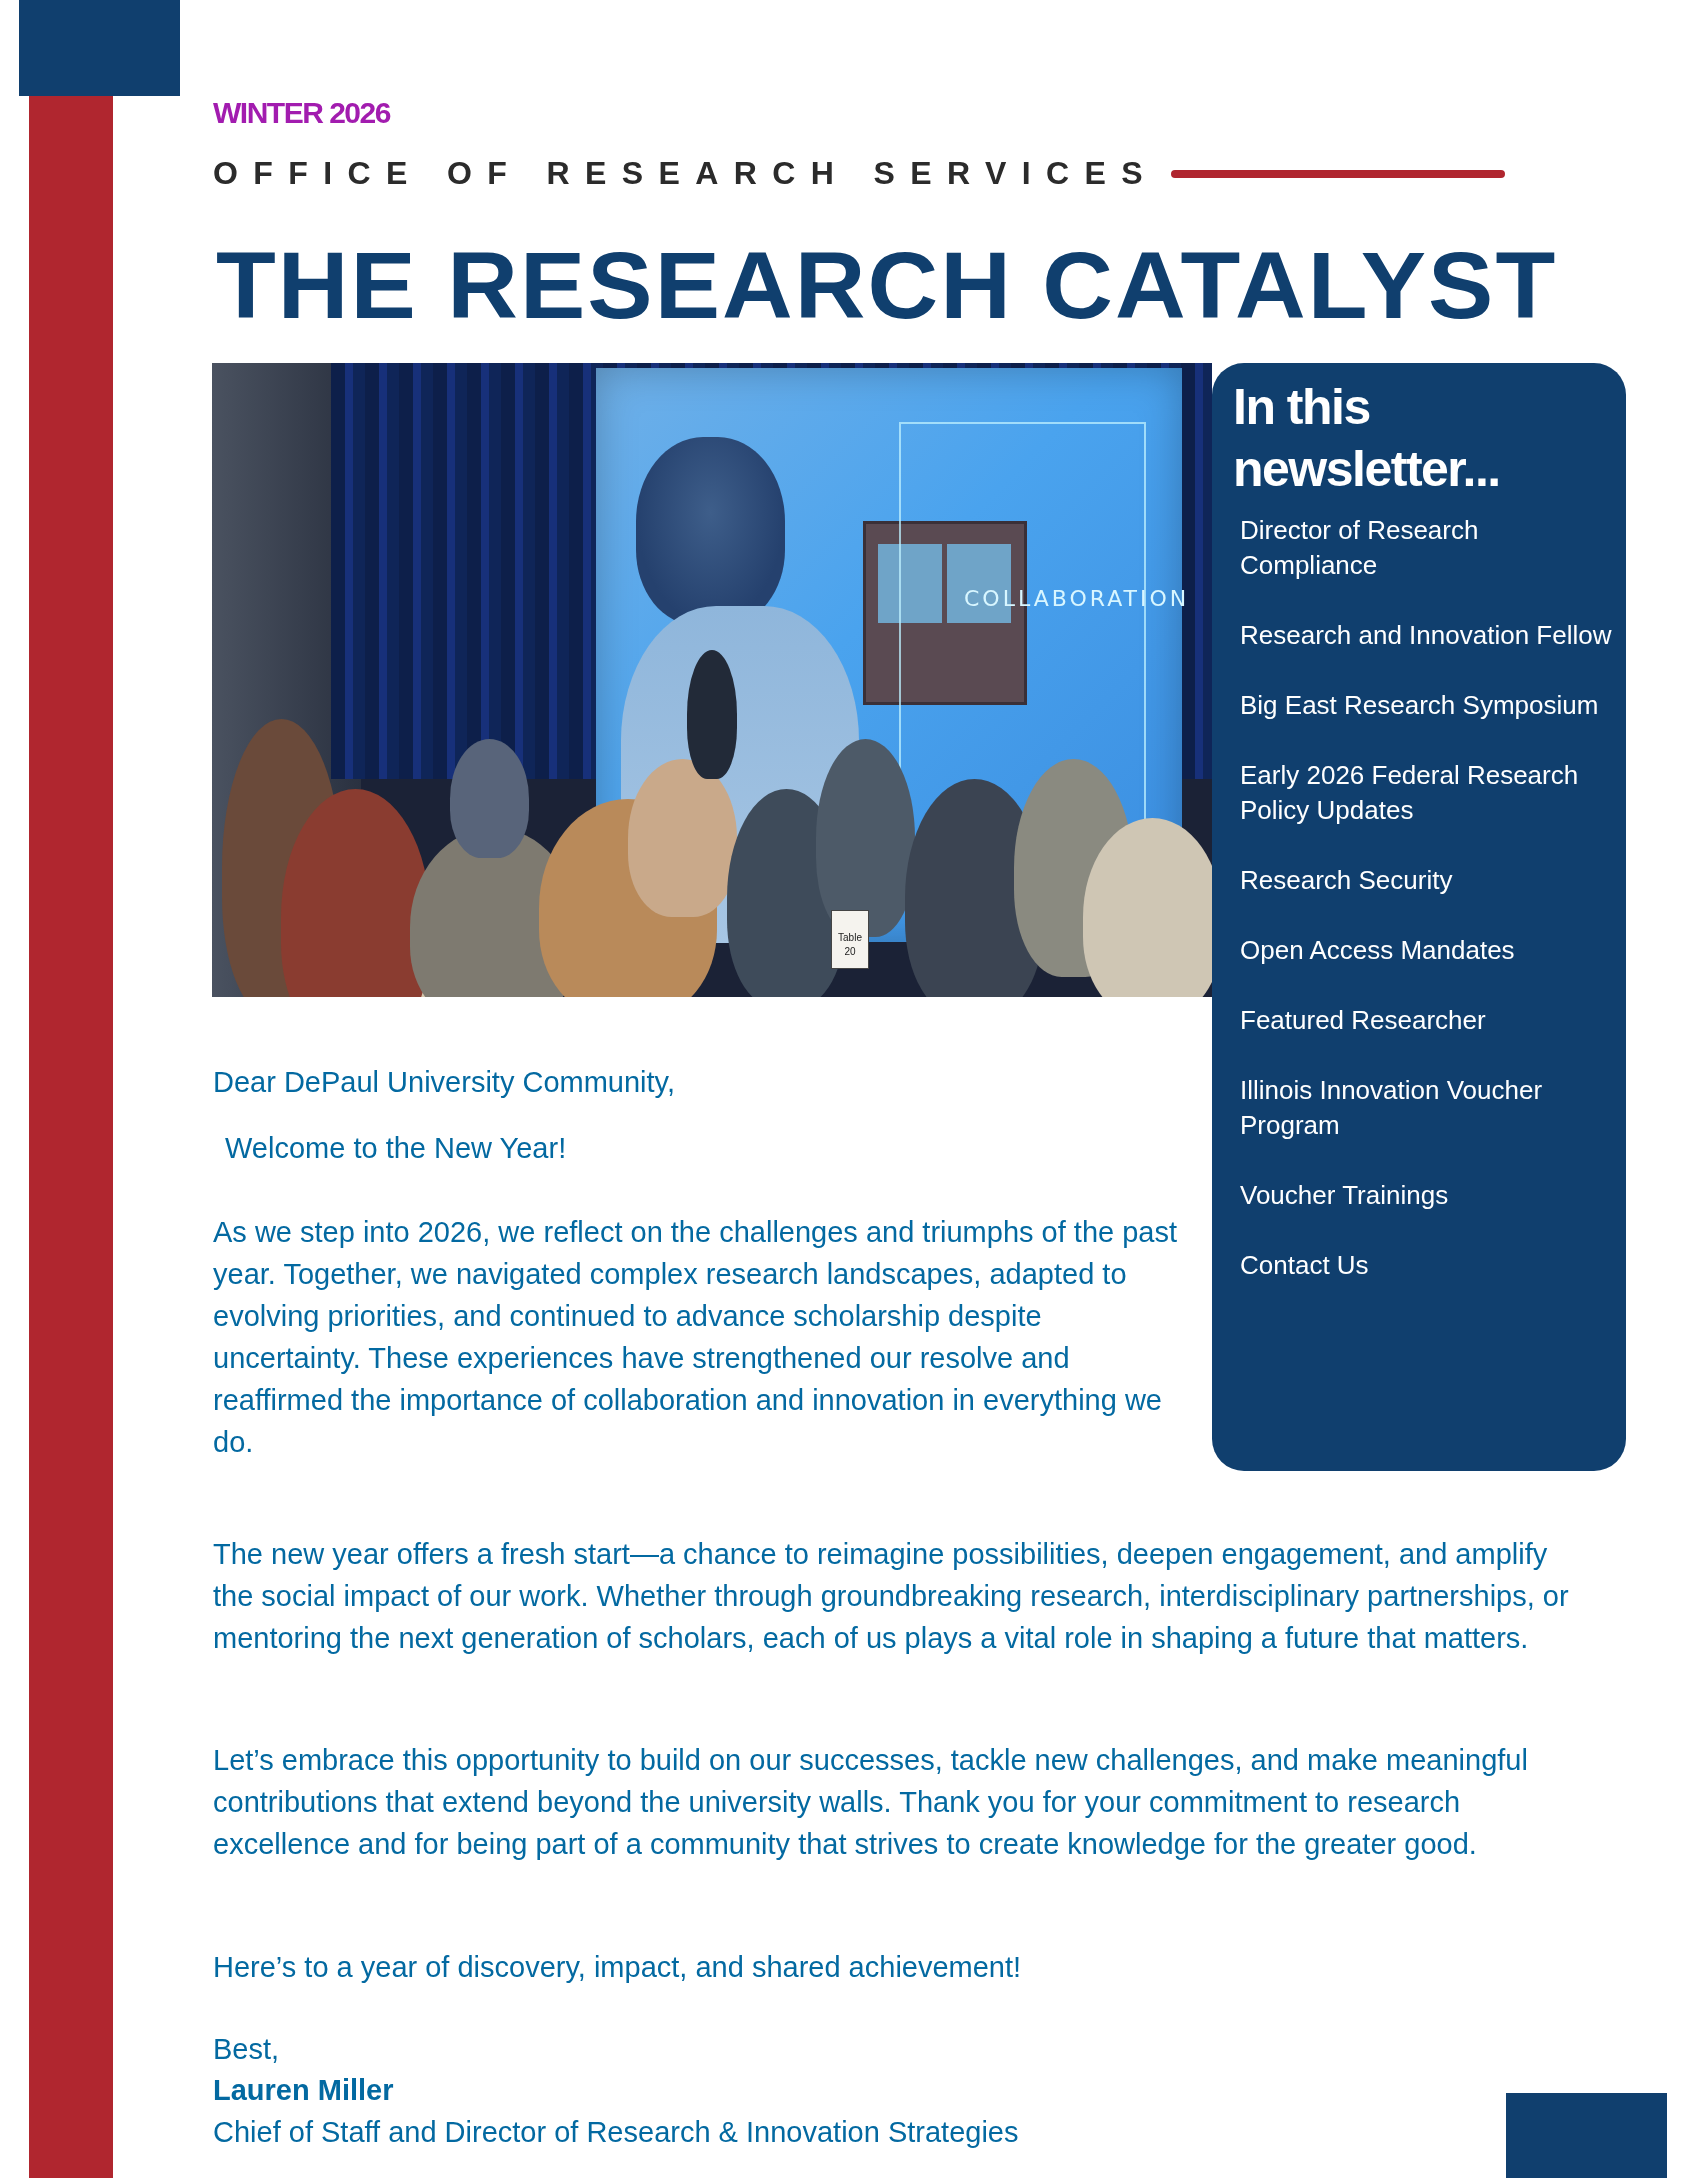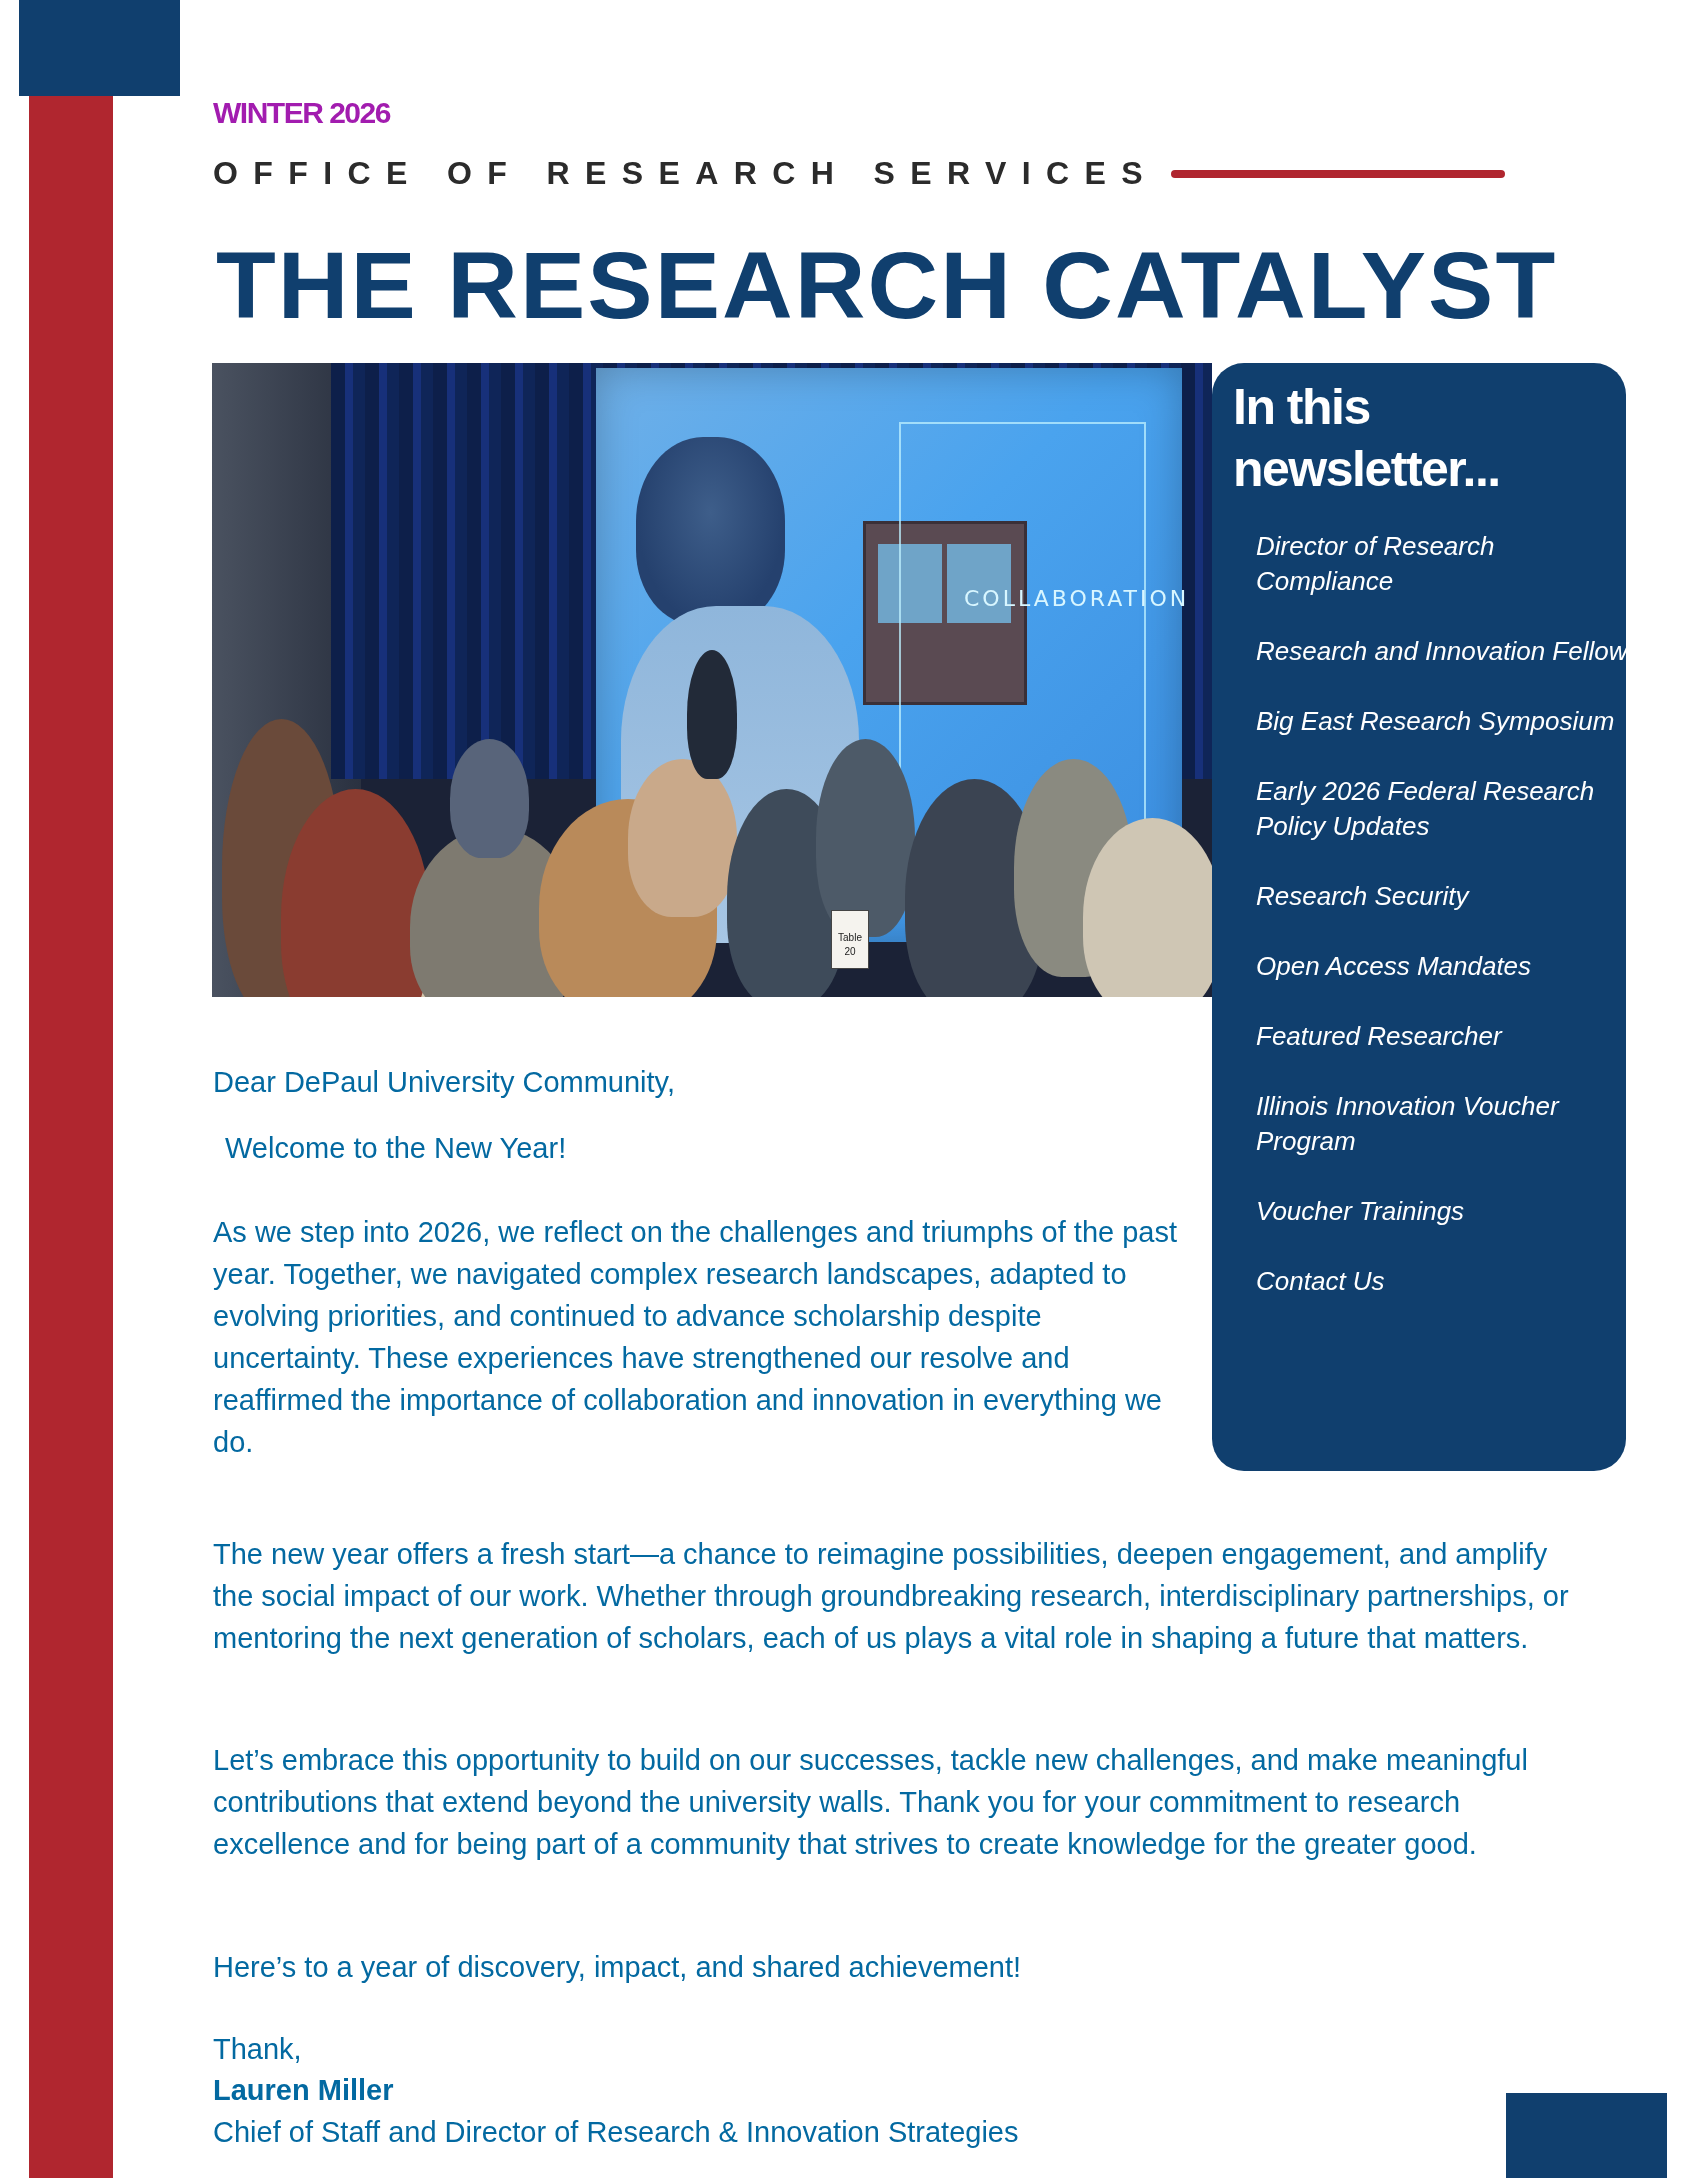--- a/index.html
+++ b/index.html
@@ -29,21 +29,21 @@
   .photo .collab { position: absolute; left: 368px; top: 218px; font-size: 22px; letter-spacing: 3px; color: #d8f6ff; font-family: "DejaVu Sans", sans-serif; }
   .photo .access { position: absolute; left: 436px; top: 505px; font-size: 11px; letter-spacing: 3px; color: #d8f6ff; }
   .photo .podium { position: absolute; left: 111px; top: 515px; width: 119px; height: 198px; background: linear-gradient(180deg, #e8d9c0, #c7b79c); }
   .photo .podium-sign { position: absolute; left: 24px; top: 18px; width: 46px; height: 69px; background: #1f3d9a; border: 2px solid #c8344a; }
   .photo .crowd { position: absolute; left: 0; top: 554px; width: 1000px; height: 79px; }
   .photo .person { position: absolute; border-radius: 50% 50% 40% 40%; }
   .photo .table-card { position: absolute; left: 619px; top: 547px; width: 38px; height: 59px; background: #f5f3ee; border: 1px solid #444; font-size: 10px; text-align: center; line-height: 14px; color: #222; padding-top: 20px; box-sizing: border-box; }
 
   .toc { left: 1212px; top: 363px; width: 414px; height: 1108px; background: #103f6e; color: #ffffff; border-radius: 32px; }
   .toc-heading { position: absolute; left: 21px; top: 13px; font-size: 50px; font-weight: 700; line-height: 62px; letter-spacing: -1.5px; width: 386px; }
-  .toc-list { position: absolute; left: 28px; top: 150px; width: 381px; margin: 16px; padding: 0; list-style: none; font-style: italic; }
+  .toc-list { position: absolute; left: 28px; top: 150px; width: 381px; margin: 0; padding: 0; list-style: none; }
   .toc-item { font-size: 26px; line-height: 35px; margin: 0 0 35px 0; color: #ffffff; cursor: pointer; }
 
   .letter { left: 213px; font-size: 29px; line-height: 42px; color: #0369a1; }
   .greeting { top: 1032px; }
   .welcome { top: 1098px; margin-left: 12px; }
   .para1 { top: 1182px; width: 965px; }
   .para2 { top: 1504px; width: 1376px; }
   .para3 { top: 1710px; width: 1376px; }
   .closing-line { top: 1917px; }
   .signoff { top: 1999px; }
@@ -110,16 +110,16 @@
     <li class="toc-item">Contact Us</li>
   </ul>
 </div>
 
 <p class="abs letter greeting">Dear DePaul University Community,</p>
 <p class="abs letter welcome">Welcome to the New Year!</p>
 <p class="abs letter para1">As we step into 2026, we reflect on the challenges and triumphs of the past year. Together, we navigated complex research landscapes, adapted to evolving priorities, and continued to advance scholarship despite uncertainty. These experiences have strengthened our resolve and reaffirmed the importance of collaboration and innovation in everything we do.</p>
 <p class="abs letter para2">The new year offers a fresh start—a chance to reimagine possibilities, deepen engagement, and amplify the social impact of our work. Whether through groundbreaking research, interdisciplinary partnerships, or mentoring the next generation of scholars, each of us plays a vital role in shaping a future that matters.</p>
 <p class="abs letter para3">Let’s embrace this opportunity to build on our successes, tackle new challenges, and make meaningful contributions that extend beyond the university walls. Thank you for your commitment to research excellence and for being part of a community that strives to create knowledge for the greater good.</p>
 <p class="abs letter closing-line">Here’s to a year of discovery, impact, and shared achievement!</p>
-<p class="abs letter signoff">Thank,</p>
+<p class="abs letter signoff">Best,</p>
 <p class="abs letter sig-name">Lauren Miller</p>
 <p class="abs letter sig-title">Chief of Staff and Director of Research &amp; Innovation Strategies</p>
 
 
 </body></html>

